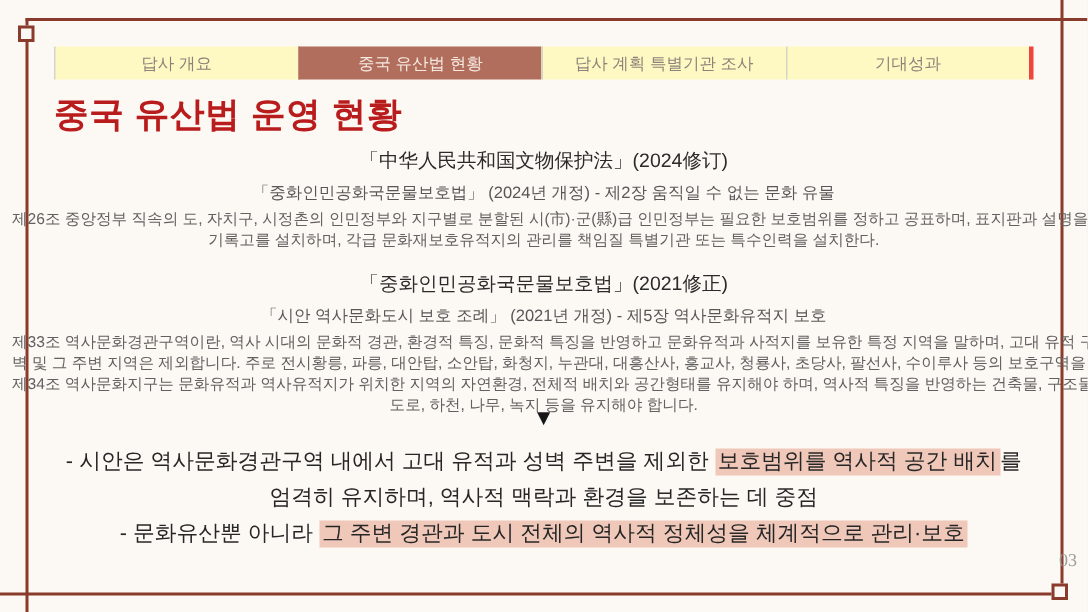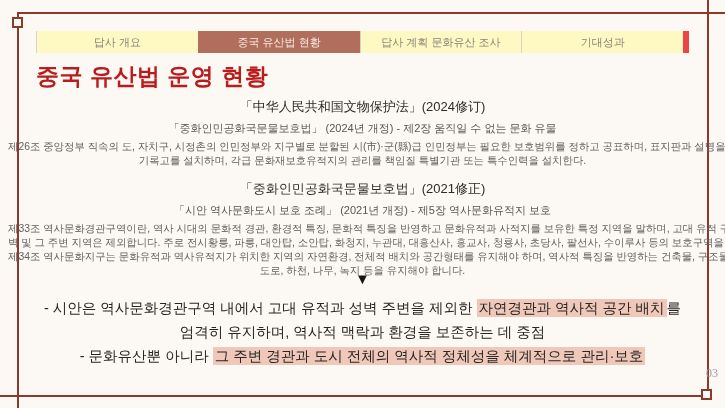--- a/index.html
+++ b/index.html
@@ -29,21 +29,21 @@
   
   .tabbar{
     position:absolute;left:36px;top:31px;width:653px;height:22px;
     display:flex;
   }
   .tab{
     flex:1;display:flex;align-items:center;justify-content:center;
     background:#fef9c3;color:#8b8379;font-size:11px;
     border-left:1px solid #d8d3c9;cursor:default;
   }
-  .tab:last-child{border-right:6px solid #ef4444;}
+  .tab:last-child{border-right:3px solid #ef4444;}
   .tab.active{background:#b26e5c;color:#f6eae3;border-left-color:#b26e5c;}
 
   .page-title{
     position:absolute;left:36px;top:61px;
     font-size:23px;font-weight:bold;color:#b91c1c;letter-spacing:0.5px;
   }
 
   .section{position:absolute;left:0;width:725px;text-align:center;}
   .sec-1{top:98px;}
   .sec-2{top:180px;}
@@ -77,21 +77,21 @@
   <div class="frame-line frame-top"></div>
   <div class="frame-line frame-left"></div>
   <div class="frame-line frame-bottom"></div>
   <div class="frame-line frame-right"></div>
   <div class="frame-square sq-tl"></div>
   <div class="frame-square sq-br"></div>
 
   <div class="tabbar">
     <div class="tab">답사 개요</div>
     <div class="tab active">중국 유산법 현황</div>
-    <div class="tab">답사 계획 문화유산 조사</div>
+    <div class="tab">답사 계획 특별기관 조사</div>
     <div class="tab">기대성과</div>
   </div>
 
   <div class="page-title">중국 유산법 운영 현황</div>
 
   <div class="section sec-1">
     <div class="sec-heading">「中华人民共和国文物保护法」(2024修订)</div>
     <div class="sec-subheading">「중화인민공화국문물보호법」 (2024년 개정) - 제2장 움직일 수 없는 문화 유물</div>
     <div class="sec-body">
       <div class="bline">제26조 중앙정부 직속의 도, 자치구, 시정촌의 인민정부와 지구별로 분할된 시(市)·군(縣)급 인민정부는 필요한 보호범위를 정하고 공표하며, 표지판과 설명을 하고, 기록과</div>
@@ -106,20 +106,20 @@
       <div class="bline">제33조  역사문화경관구역이란, 역사 시대의 문화적 경관, 환경적 특징, 문화적 특징을 반영하고 문화유적과 사적지를 보유한 특정 지역을 말하며, 고대 유적 구역, 고대 성</div>
       <div class="bline">벽 및 그 주변 지역은 제외합니다. 주로 전시황릉, 파릉, 대안탑, 소안탑, 화청지, 누관대, 대흥산사, 흥교사, 청룡사, 초당사, 팔선사, 수이루사 등의 보호구역을 포함합니다.</div>
       <div class="bline">제34조  역사문화지구는 문화유적과 역사유적지가 위치한 지역의 자연환경, 전체적 배치와 공간형태를 유지해야 하며, 역사적 특징을 반영하는 건축물, 구조물,</div>
       <div class="bline">도로, 하천, 나무, 녹지 등을 유지해야 합니다.</div>
     </div>
   </div>
 
   <div class="divider-arrow">▼</div>
 
   <div class="conclusions">
-    <div><span>- 시안은 역사문화경관구역 내에서 고대 유적과 성벽 주변을 제외한 </span><span class="hl">자연경관과  역사적 공간 배치</span><span>를</span></div>
+    <div><span>- 시안은 역사문화경관구역 내에서 고대 유적과 성벽 주변을 제외한 </span><span class="hl">보호범위를  역사적 공간 배치</span><span>를</span></div>
     <div>엄격히 유지하며, 역사적 맥락과 환경을 보존하는 데 중점</div>
     <div><span>- 문화유산뿐 아니라 </span><span class="hl">그 주변 경관과 도시 전체의 역사적 정체성을 체계적으로 관리·보호</span></div>
   </div>
 
   <div class="page-number">03</div>
 
 </div>
 
 </body></html>

